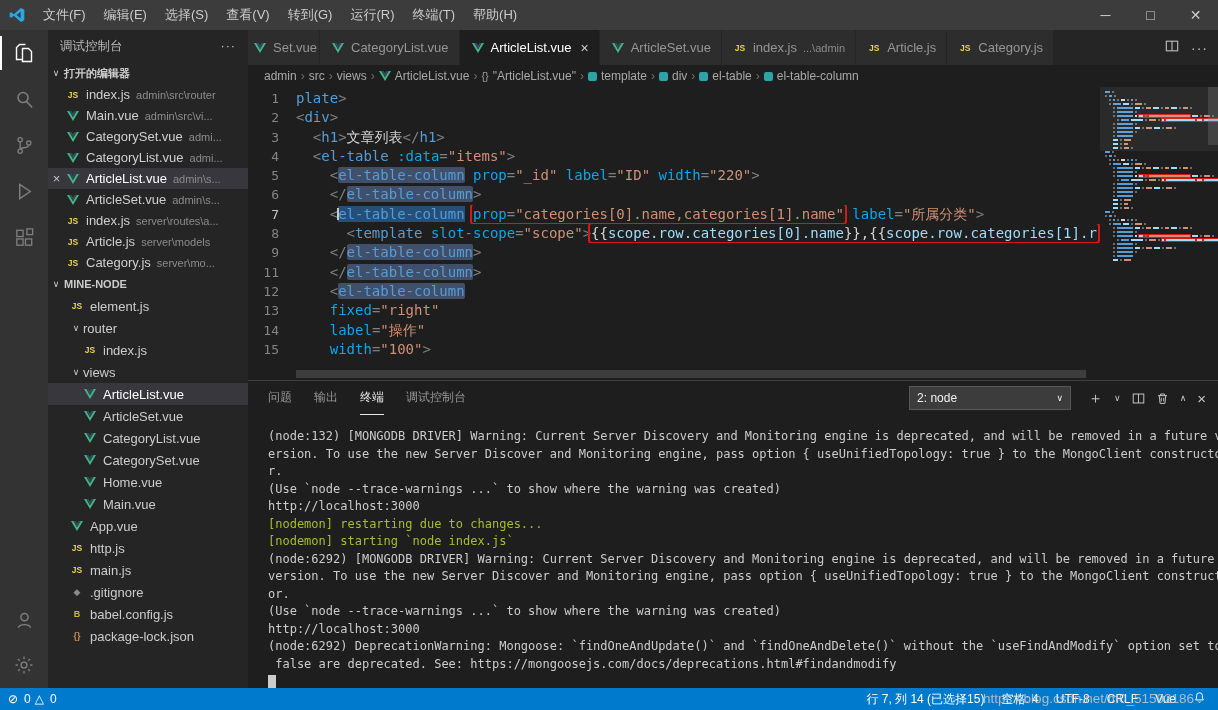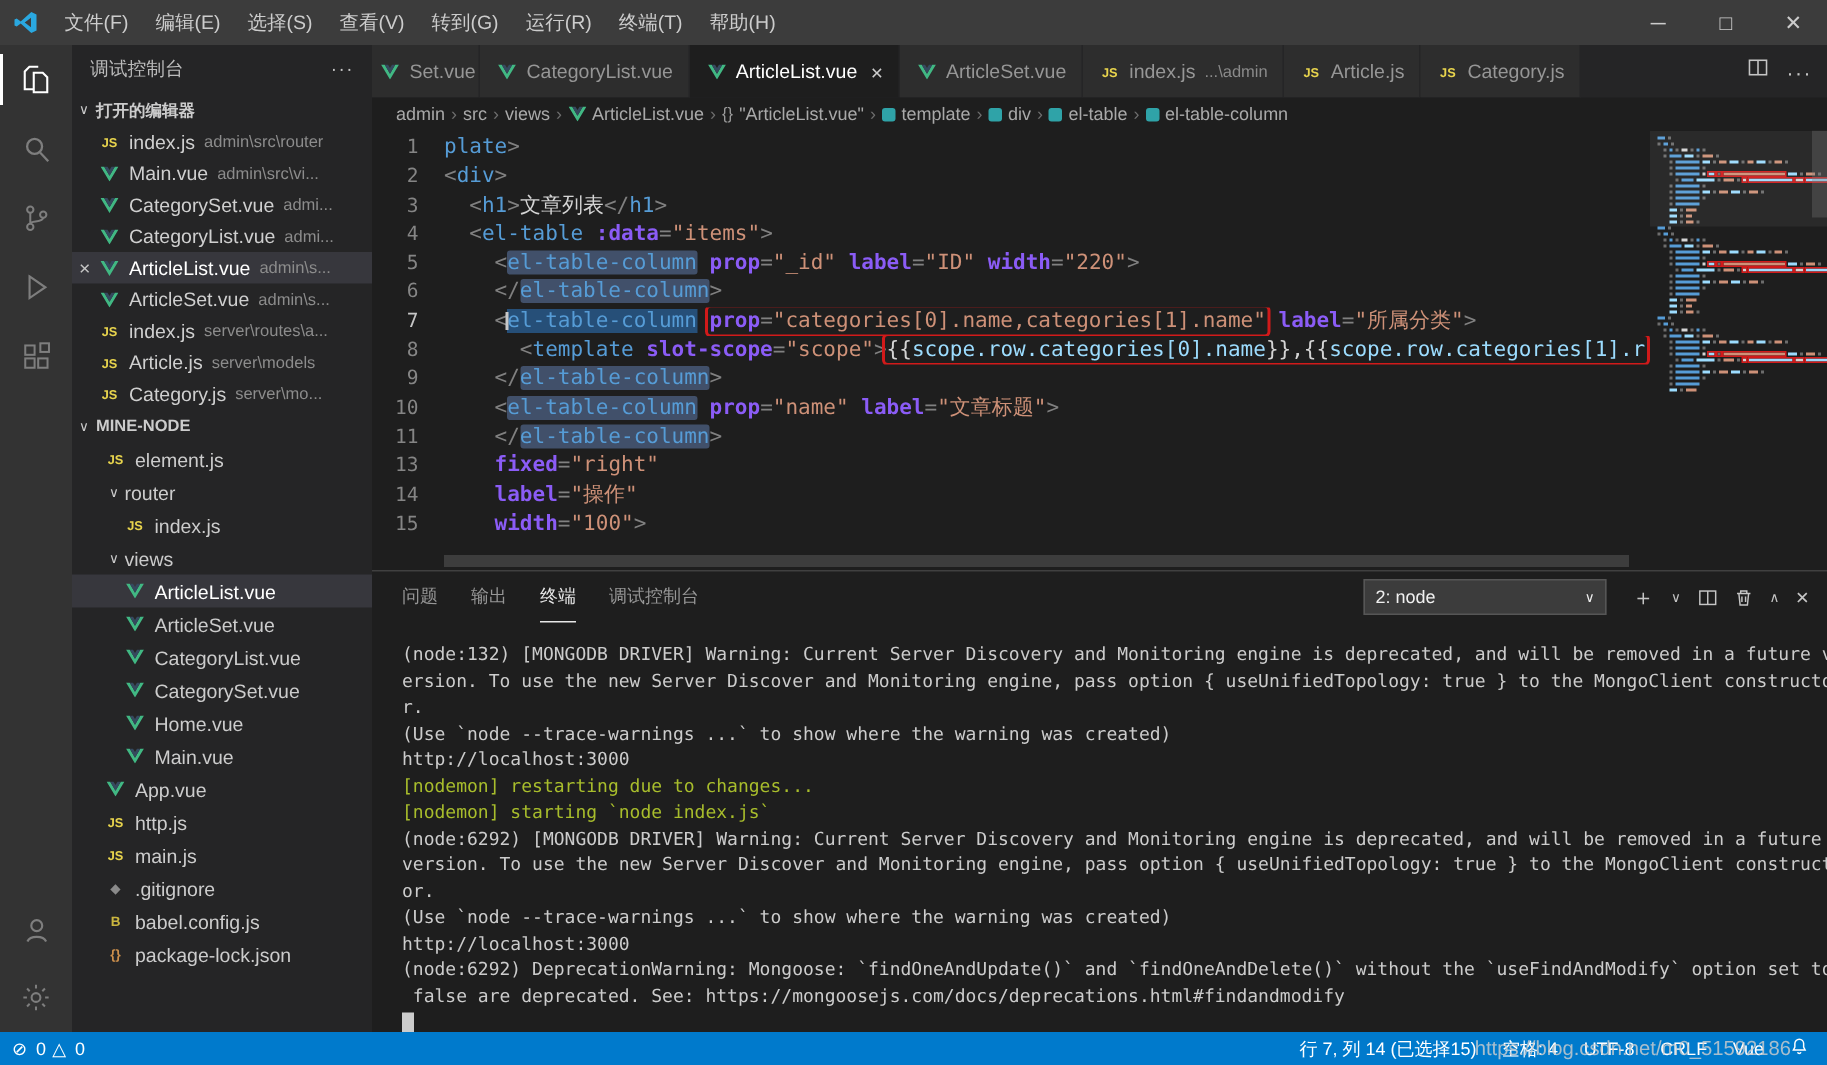--- a/index.html
+++ b/index.html
@@ -70,21 +70,21 @@
   .bc-ic { display:inline-flex; }
 
   .code-wrap { height:293px; min-height:293px; position:relative; display:flex; overflow:hidden; }
   .code { flex:1; min-width:0; font-family:"DejaVu Sans Mono", monospace; font-size:14px; overflow:hidden; padding-top:2px; }
   .cline { display:flex; height:19.3px; line-height:19.3px; white-space:pre; }
   .ln { width:48px; text-align:right; padding-right:17px; color:#858585; flex:none; font-size:13px; }
   .cline.cur .ln { color:#c6c6c6; }
   .ctext { flex:1; min-width:0; overflow:hidden; }
   .tk.p { color:#808080; }
   .tk.tag { color:#569cd6; }
-  .tk.attr { color:#8b5cf6;font-weight:bold; }
+  .tk.attr { color:#0ea5e9; }
   .tk.str { color:#ce9178; }
   .tk.txt { color:#d4d4d4; }
   .tk.expr { color:#9cdcfe;text-align:right; }
   .tk.hl { background:#41506a; border-radius:2px; }
   .tk.sel { background:#264f78; position:relative; }
   .cline.cur .tk.sel::before { content:""; position:absolute; left:-1px; top:2px; bottom:2px; width:1.5px; background:#c8c8c8; }
   .redbox { outline:2px solid #d11a1a; outline-offset:1px; border-radius:1px; }
 
   .minimap { width:118px; flex:none; position:relative; background:#1e1e1e; padding-top:3px; overflow:hidden; }
   .mrow { height:4px; display:flex; align-items:center; padding-left:5px; overflow:hidden; }
@@ -543,22 +543,22 @@
         <div class="code">
             <div class="cline"><span class="ln">1</span><span class="ctext"><span class="tk tag">plate</span><span class="tk p">&gt;</span></span></div>
             <div class="cline"><span class="ln">2</span><span class="ctext"><span class="tk p">&lt;</span><span class="tk tag">div</span><span class="tk p">&gt;</span></span></div>
             <div class="cline"><span class="ln">3</span><span class="ctext">  <span class="tk p">&lt;</span><span class="tk tag">h1</span><span class="tk p">&gt;</span><span class="tk txt">文章列表</span><span class="tk p">&lt;/</span><span class="tk tag">h1</span><span class="tk p">&gt;</span></span></div>
             <div class="cline"><span class="ln">4</span><span class="ctext">  <span class="tk p">&lt;</span><span class="tk tag">el-table</span><span class="tk attr"> :data</span><span class="tk p">=</span><span class="tk str">"items"</span><span class="tk p">&gt;</span></span></div>
             <div class="cline"><span class="ln">5</span><span class="ctext">    <span class="tk p">&lt;</span><span class="tk tag hl">el-table-column</span><span class="tk attr"> prop</span><span class="tk p">=</span><span class="tk str">"_id"</span><span class="tk attr"> label</span><span class="tk p">=</span><span class="tk str">"ID"</span><span class="tk attr"> width</span><span class="tk p">=</span><span class="tk str">"220"</span><span class="tk p">&gt;</span></span></div>
             <div class="cline"><span class="ln">6</span><span class="ctext">    <span class="tk p">&lt;/</span><span class="tk tag hl">el-table-column</span><span class="tk p">&gt;</span></span></div>
             <div class="cline cur"><span class="ln">7</span><span class="ctext">    <span class="tk p">&lt;</span><span class="tk tag sel">el-table-column</span><span class="tk txt"> </span><span class="redbox"><span class="tk attr">prop</span><span class="tk p">=</span><span class="tk str">"categories[0].name,categories[1].name"</span></span><span class="tk attr"> label</span><span class="tk p">=</span><span class="tk str">"所属分类"</span><span class="tk p">&gt;</span></span></div>
             <div class="cline"><span class="ln">8</span><span class="ctext">      <span class="tk p">&lt;</span><span class="tk tag">template</span><span class="tk attr"> slot-scope</span><span class="tk p">=</span><span class="tk str">"scope"</span><span class="tk p">&gt;</span><span class="redbox"><span class="tk txt">{{</span><span class="tk expr">scope.row.categories[0].name</span><span class="tk txt">}},{{</span><span class="tk expr">scope.row.categories[1].r</span></span></span></div>
             <div class="cline"><span class="ln">9</span><span class="ctext">    <span class="tk p">&lt;/</span><span class="tk tag hl">el-table-column</span><span class="tk p">&gt;</span></span></div>
-            <div class="cline"><span class="ln">10</span><span class="ctext">    <span class="tk p">&lt;</span><span class="tk tag hl">el-table-column</span><span class="tk attr"> prop</span><span class="tk p">=</span><span class="tk str">"name"</span><span class="tk attr"> label</span><span class="tk p">=</span><span class="tk str">"文章标题"</span><span class="tk p">&gt;</span></span></div>
             <div class="cline"><span class="ln">11</span><span class="ctext">    <span class="tk p">&lt;/</span><span class="tk tag hl">el-table-column</span><span class="tk p">&gt;</span></span></div>
+            <div class="cline"><span class="ln">12</span><span class="ctext">    <span class="tk p">&lt;</span><span class="tk tag hl">el-table-column</span></span></div>
             <div class="cline"><span class="ln">13</span><span class="ctext">    <span class="tk attr">fixed</span><span class="tk p">=</span><span class="tk str">"right"</span></span></div>
             <div class="cline"><span class="ln">14</span><span class="ctext">    <span class="tk attr">label</span><span class="tk p">=</span><span class="tk str">"操作"</span></span></div>
             <div class="cline"><span class="ln">15</span><span class="ctext">    <span class="tk attr">width</span><span class="tk p">=</span><span class="tk str">"100"</span><span class="tk p">&gt;</span></span></div>
           </div>
         <div class="minimap">
           <div>
               <div class="mrow">
                 <span class="msp" style="width: 0px;"></span>
                 <span class="mtok tag" style="width: 5px;"></span>
                 <span class="mtok p" style="width: 2px;"></span>

